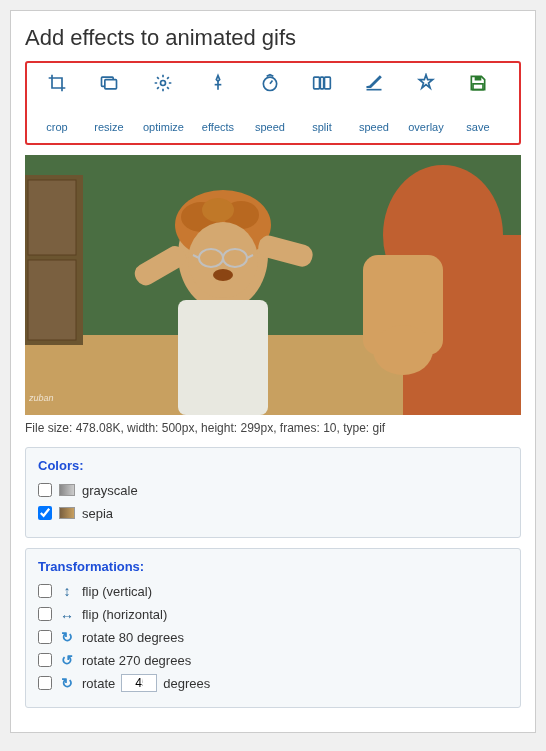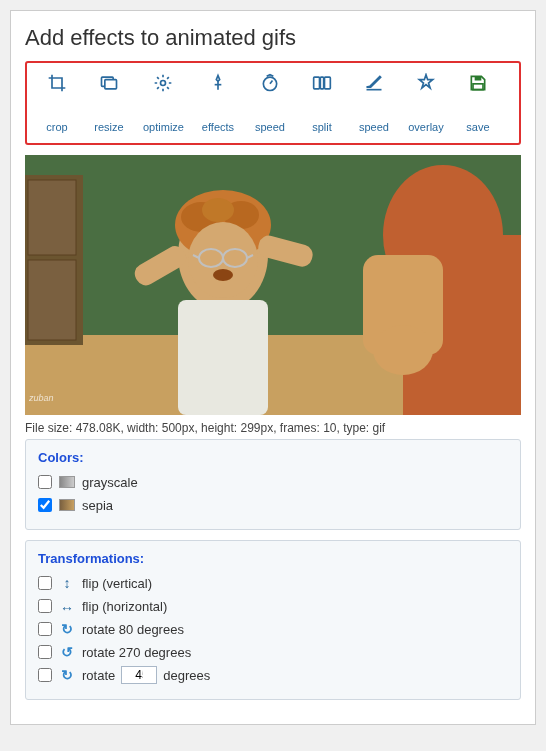--- a/index.html
+++ b/index.html
@@ -85,21 +85,21 @@
       position: absolute;
       bottom: 12px;
       left: 4px;
       font-size: 9px;
       color: rgba(255,255,255,0.7);
       font-style: italic;
     }
     .file-info {
       font-size: 12px;
       color: #444;
-      margin-bottom: 4px;
+      margin-bottom: 12px;
     }
     .section-box {
       border: 1px solid #d0d8e0;
       border-radius: 3px;
       background: #f5f8fa;
       padding: 10px 12px;
       margin-bottom: 10px;
     }
     .section-title {
       font-weight: bold;

